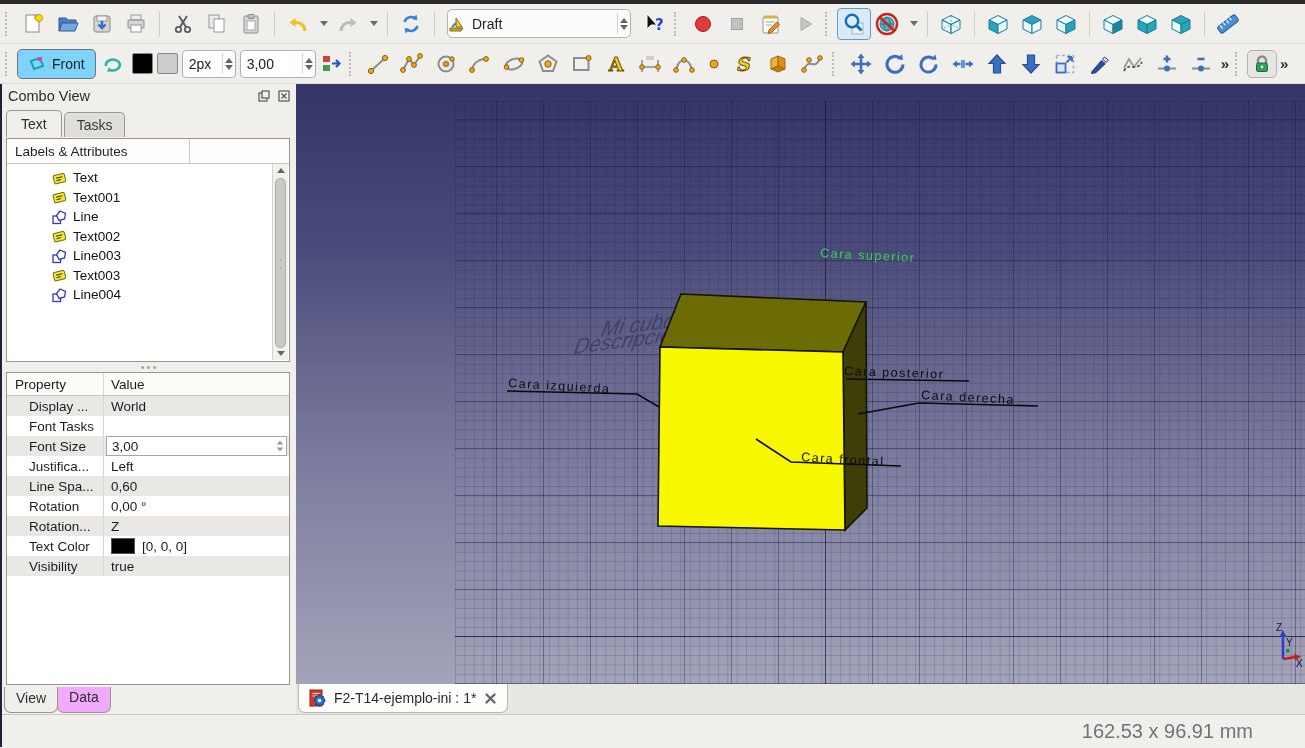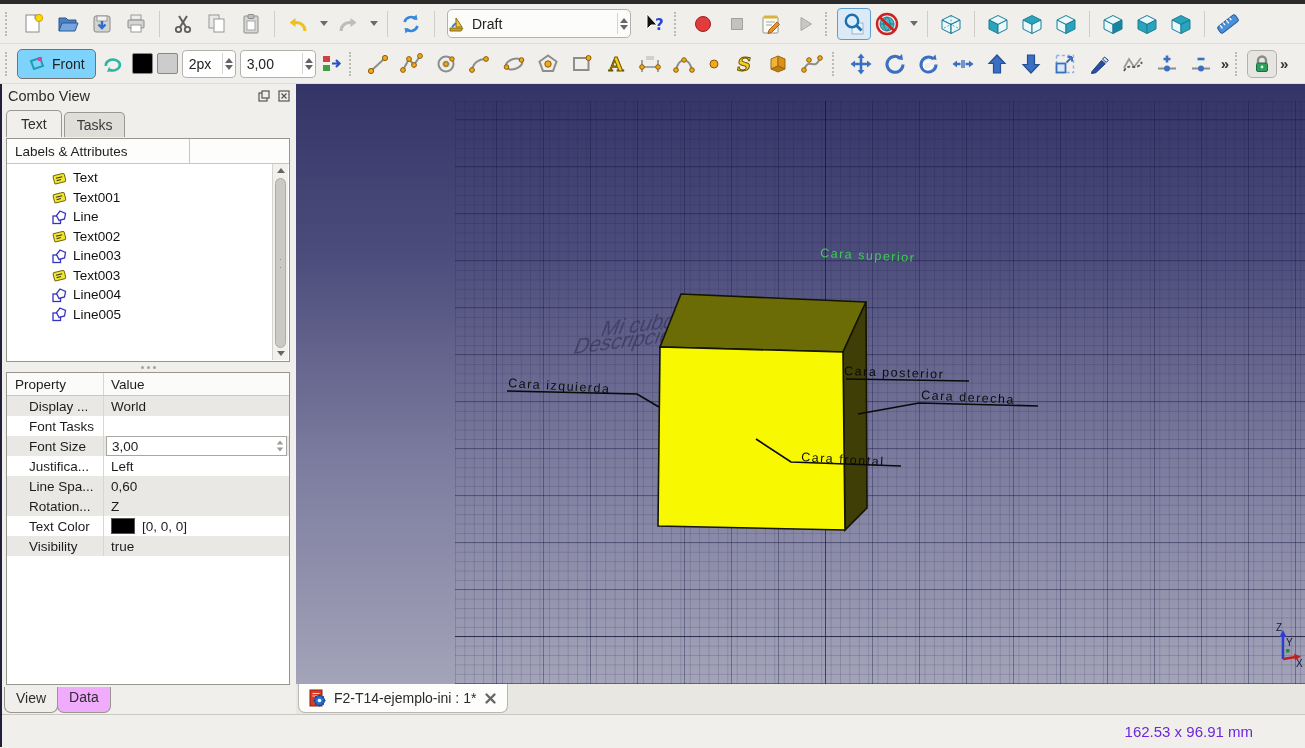--- a/index.html
+++ b/index.html
@@ -72,21 +72,21 @@
       linear-gradient(90deg,rgba(22,22,66,.16) 1px,transparent 1px);
     background-size:47px 47px,47px 47px,9.4px 9.4px,9.4px 9.4px;
     background-position:41px 18px,41px 18px,0 0,0 0;}
   .axis-h{position:absolute;left:159px;right:0;top:552px;height:1px;background:rgba(8,8,40,.55)}
   .axis-v{position:absolute;left:529px;top:17px;bottom:0;width:1px;background:rgba(8,8,40,.45)}
   .scene{position:absolute;left:0;top:0}
   .mdibar{height:30px;background:#e9e7e2;display:flex;align-items:flex-start;padding-left:2px}
   .mditab{display:flex;align-items:center;gap:8px;height:28px;padding:0 10px;background:#fdfdfc;border:1px solid #b9b7b2;border-top:none;border-radius:0 0 7px 7px;font-size:14px;color:#2a2a2a}
   
   .statusbar{height:33px;background:#f0efeb;border-top:1px solid #cac8c3;display:flex;align-items:center}
-  .statusbar .dim{margin-left:auto;margin-right:52px;font-size:15px;color:#6d28d9}
+  .statusbar .dim{margin-left:auto;margin-right:52px;font-size:20px;color:#737373}
   .xicon{stroke:#666;stroke-width:2.4;stroke-linecap:round}
 </style>
 </head>
 <body>
 
 <div class="topstrip"></div>
 
 <div class="tb">
   <div class="handle"></div>
   <span class="tbtn">
@@ -617,27 +617,20 @@
               </g>
             </svg>
             <span>Text003</span>
           </div>
         <div class="titem">
             <svg width="16" height="16">
               <rect x="2" y="7" width="7.5" height="7.5" fill="#fff" stroke="#3434c0" stroke-width="1.3"></rect>
               <polygon points="9,2 14.5,4.5 13.5,10 8,11.5 5.5,6.5" fill="#fff" stroke="#3434c0" stroke-width="1.3"></polygon>
             </svg>
             <span>Line004</span>
-          </div>
-        <div class="titem">
-            <svg width="16" height="16">
-              <rect x="2" y="7" width="7.5" height="7.5" fill="#fff" stroke="#3434c0" stroke-width="1.3"></rect>
-              <polygon points="9,2 14.5,4.5 13.5,10 8,11.5 5.5,6.5" fill="#fff" stroke="#3434c0" stroke-width="1.3"></polygon>
-            </svg>
-            <span>Line005</span>
           </div>
       </div>
       <div class="vscroll">
         <div class="varrow">
             <span class="tri-up"></span>
           </div>
         <div class="vthumb">
             <span class="grip"></span>
           </div>
         <div class="varrow" style="position:absolute;bottom:0;left:0;right:0">
@@ -678,20 +671,24 @@
         </span>
       </div>
       <div class="prow">
           <span class="pl">Justifica...</span>
           <span class="pv">Left</span>
         </div>
       <div class="prow alt">
           <span class="pl">Line Spa...</span>
           <span class="pv">0,60</span>
         </div>
+      <div class="prow">
+          <span class="pl">Rotation</span>
+          <span class="pv">0,00 °</span>
+        </div>
       <div class="prow alt">
           <span class="pl">Rotation...</span>
           <span class="pv">Z</span>
         </div>
       <div class="prow">
           <span class="pl">Text Color</span>
         <span class="pv">
             <span class="colorswatch"></span>
             <span>[0, 0, 0]</span>
           </span>

